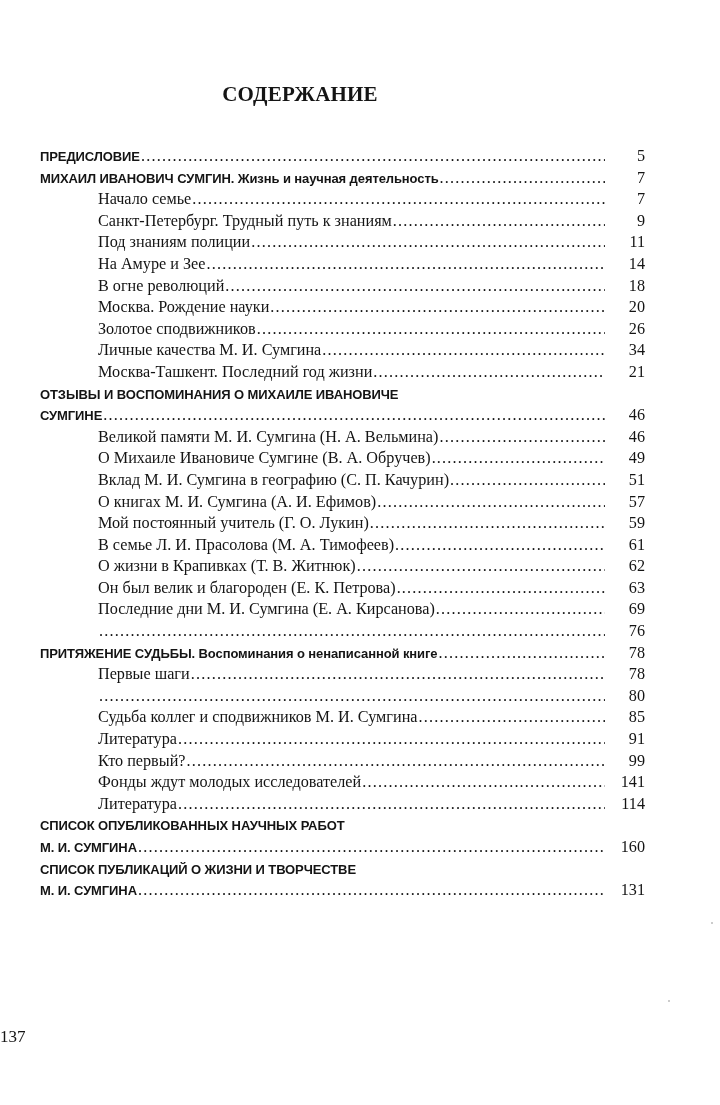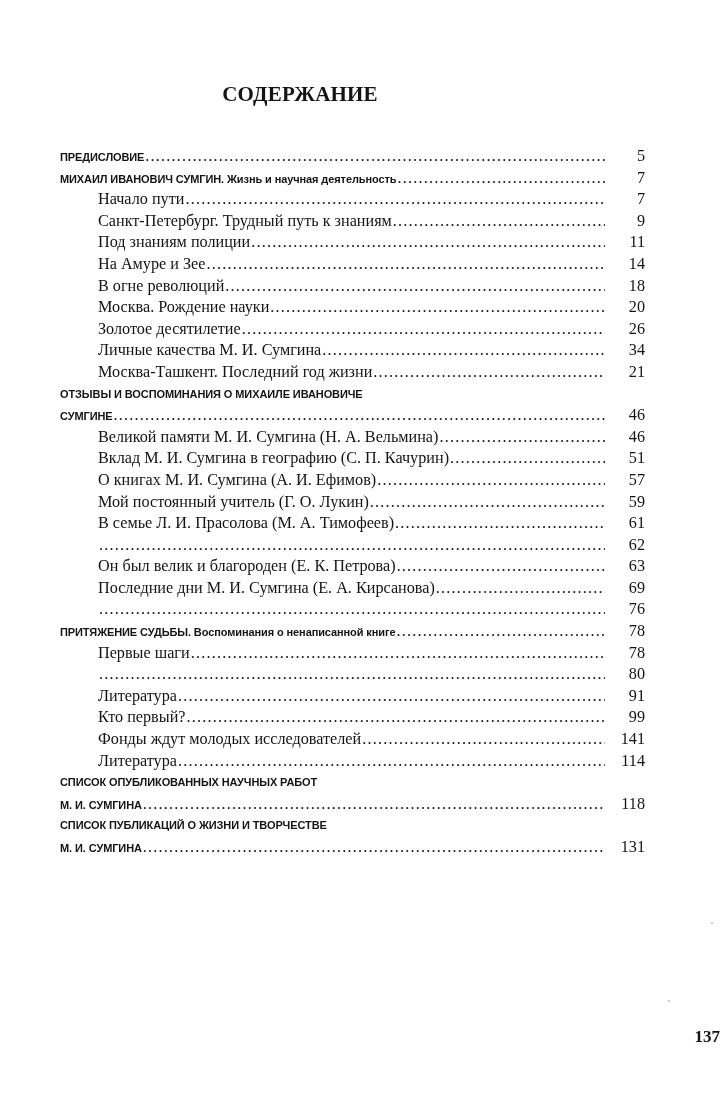--- a/index.html
+++ b/index.html
@@ -8,23 +8,23 @@
   .title { position: absolute; top: 82px; left: 0; width: 600px; text-align: center;
            font-weight: bold; font-size: 21px; letter-spacing: 0.2px; }
   .toc { position: absolute; top: 146px; left: 40px; width: 605px; }
   .row { position: relative; height: 21.6px; line-height: 21.6px; font-size: 16.2px; white-space: nowrap; }
   .row .text { display: flex; align-items: baseline; overflow: hidden; }
   .row .label { flex: 0 0 auto; }
   .row .dots { flex: 1 1 auto; overflow: hidden; white-space: nowrap; margin-left: 1px; margin-right: 6px; }
   .row .dots::after { content: "........................................................................................................................................................................................................................"; letter-spacing: 1.2px; }
   .row .page { position: absolute; right: 0; top: 0; text-align: right; font-weight: normal; }
   .row .text { padding-right: 34px; }
-  .row.lvl1 .label { font-weight: bold; font-family: "Liberation Sans", "DejaVu Sans", sans-serif; font-size: 11px; letter-spacing: -0.1px; margin-left: 20px; }
+  .row.lvl1 .label { font-weight: bold; font-family: "Liberation Sans", "DejaVu Sans", sans-serif; font-size: 13px; letter-spacing: -0.1px; }
   .row.lvl2 { padding-left: 58px; }
-  .pagenum { position: absolute; top: 1027px; left: 0; width: 720px; text-align: right; font-size: 17px; font-weight: bold; }
+  .pagenum { position: absolute; top: 1027px; left: 0; width: 720px; text-align: left; font-size: 17px; }
   .speck { position: absolute; width: 2px; height: 2px; background: #bbb; border-radius: 1px; }
 </style>
 </head>
 <body>
 
 <div class="title">СОДЕРЖАНИЕ</div>
 
 <div class="toc" id="toc">
     <div class="row lvl1">
       <div class="text">
@@ -35,21 +35,21 @@
     </div>
     <div class="row lvl1">
       <div class="text">
         <span class="label">МИХАИЛ ИВАНОВИЧ СУМГИН. Жизнь и научная деятельность</span>
         <span class="dots"></span>
       </div>
       <span class="page">7</span>
     </div>
     <div class="row lvl2">
       <div class="text">
-        <span class="label">Начало пути</span>
+        <span class="label">Начало семье</span>
         <span class="dots"></span>
       </div>
       <span class="page">7</span>
     </div>
     <div class="row lvl2">
       <div class="text">
         <span class="label">Санкт-Петербург. Трудный путь к знаниям</span>
         <span class="dots"></span>
       </div>
       <span class="page">9</span>
@@ -77,21 +77,21 @@
     </div>
     <div class="row lvl2">
       <div class="text">
         <span class="label">Москва. Рождение науки</span>
         <span class="dots"></span>
       </div>
       <span class="page">20</span>
     </div>
     <div class="row lvl2">
       <div class="text">
-        <span class="label">Золотое десятилетие</span>
+        <span class="label">Золотое сподвижников</span>
         <span class="dots"></span>
       </div>
       <span class="page">26</span>
     </div>
     <div class="row lvl2">
       <div class="text">
         <span class="label">Личные качества М. И. Сумгина</span>
         <span class="dots"></span>
       </div>
       <span class="page">34</span>
@@ -118,20 +118,27 @@
     </div>
     <div class="row lvl2">
       <div class="text">
         <span class="label">Великой памяти М. И. Сумгина (Н. А. Вельмина)</span>
         <span class="dots"></span>
       </div>
       <span class="page">46</span>
     </div>
     <div class="row lvl2">
       <div class="text">
+        <span class="label">О Михаиле Ивановиче Сумгине (В. А. Обручев)</span>
+        <span class="dots"></span>
+      </div>
+      <span class="page">49</span>
+    </div>
+    <div class="row lvl2">
+      <div class="text">
         <span class="label">Вклад М. И. Сумгина в географию (С. П. Качурин)</span>
         <span class="dots"></span>
       </div>
       <span class="page">51</span>
     </div>
     <div class="row lvl2">
       <div class="text">
         <span class="label">О книгах М. И. Сумгина (А. И. Ефимов)</span>
         <span class="dots"></span>
       </div>
@@ -146,20 +153,21 @@
     </div>
     <div class="row lvl2">
       <div class="text">
         <span class="label">В семье Л. И. Прасолова (М. А. Тимофеев)</span>
         <span class="dots"></span>
       </div>
       <span class="page">61</span>
     </div>
     <div class="row lvl2">
       <div class="text">
+        <span class="label">О жизни в Крапивках (Т. В. Житнюк)</span>
         <span class="dots"></span>
       </div>
       <span class="page">62</span>
     </div>
     <div class="row lvl2">
       <div class="text">
         <span class="label">Он был велик и благороден (Е. К. Петрова)</span>
         <span class="dots"></span>
       </div>
       <span class="page">63</span>
@@ -192,20 +200,27 @@
       <span class="page">78</span>
     </div>
     <div class="row lvl2">
       <div class="text">
         <span class="dots"></span>
       </div>
       <span class="page">80</span>
     </div>
     <div class="row lvl2">
       <div class="text">
+        <span class="label">Судьба коллег и сподвижников М. И. Сумгина</span>
+        <span class="dots"></span>
+      </div>
+      <span class="page">85</span>
+    </div>
+    <div class="row lvl2">
+      <div class="text">
         <span class="label">Литература</span>
         <span class="dots"></span>
       </div>
       <span class="page">91</span>
     </div>
     <div class="row lvl2">
       <div class="text">
         <span class="label">Кто первый?</span>
         <span class="dots"></span>
       </div>
@@ -229,21 +244,21 @@
       <div class="text">
         <span class="label">СПИСОК ОПУБЛИКОВАННЫХ НАУЧНЫХ РАБОТ</span>
       </div>
       <span class="page"></span>
     </div>
     <div class="row lvl1">
       <div class="text">
         <span class="label">М. И. СУМГИНА </span>
         <span class="dots"></span>
       </div>
-      <span class="page">118</span>
+      <span class="page">160</span>
     </div>
     <div class="row lvl1 nodots">
       <div class="text">
         <span class="label">СПИСОК ПУБЛИКАЦИЙ О ЖИЗНИ И ТВОРЧЕСТВЕ</span>
       </div>
       <span class="page"></span>
     </div>
     <div class="row lvl1">
       <div class="text">
         <span class="label">М. И. СУМГИНА</span>

